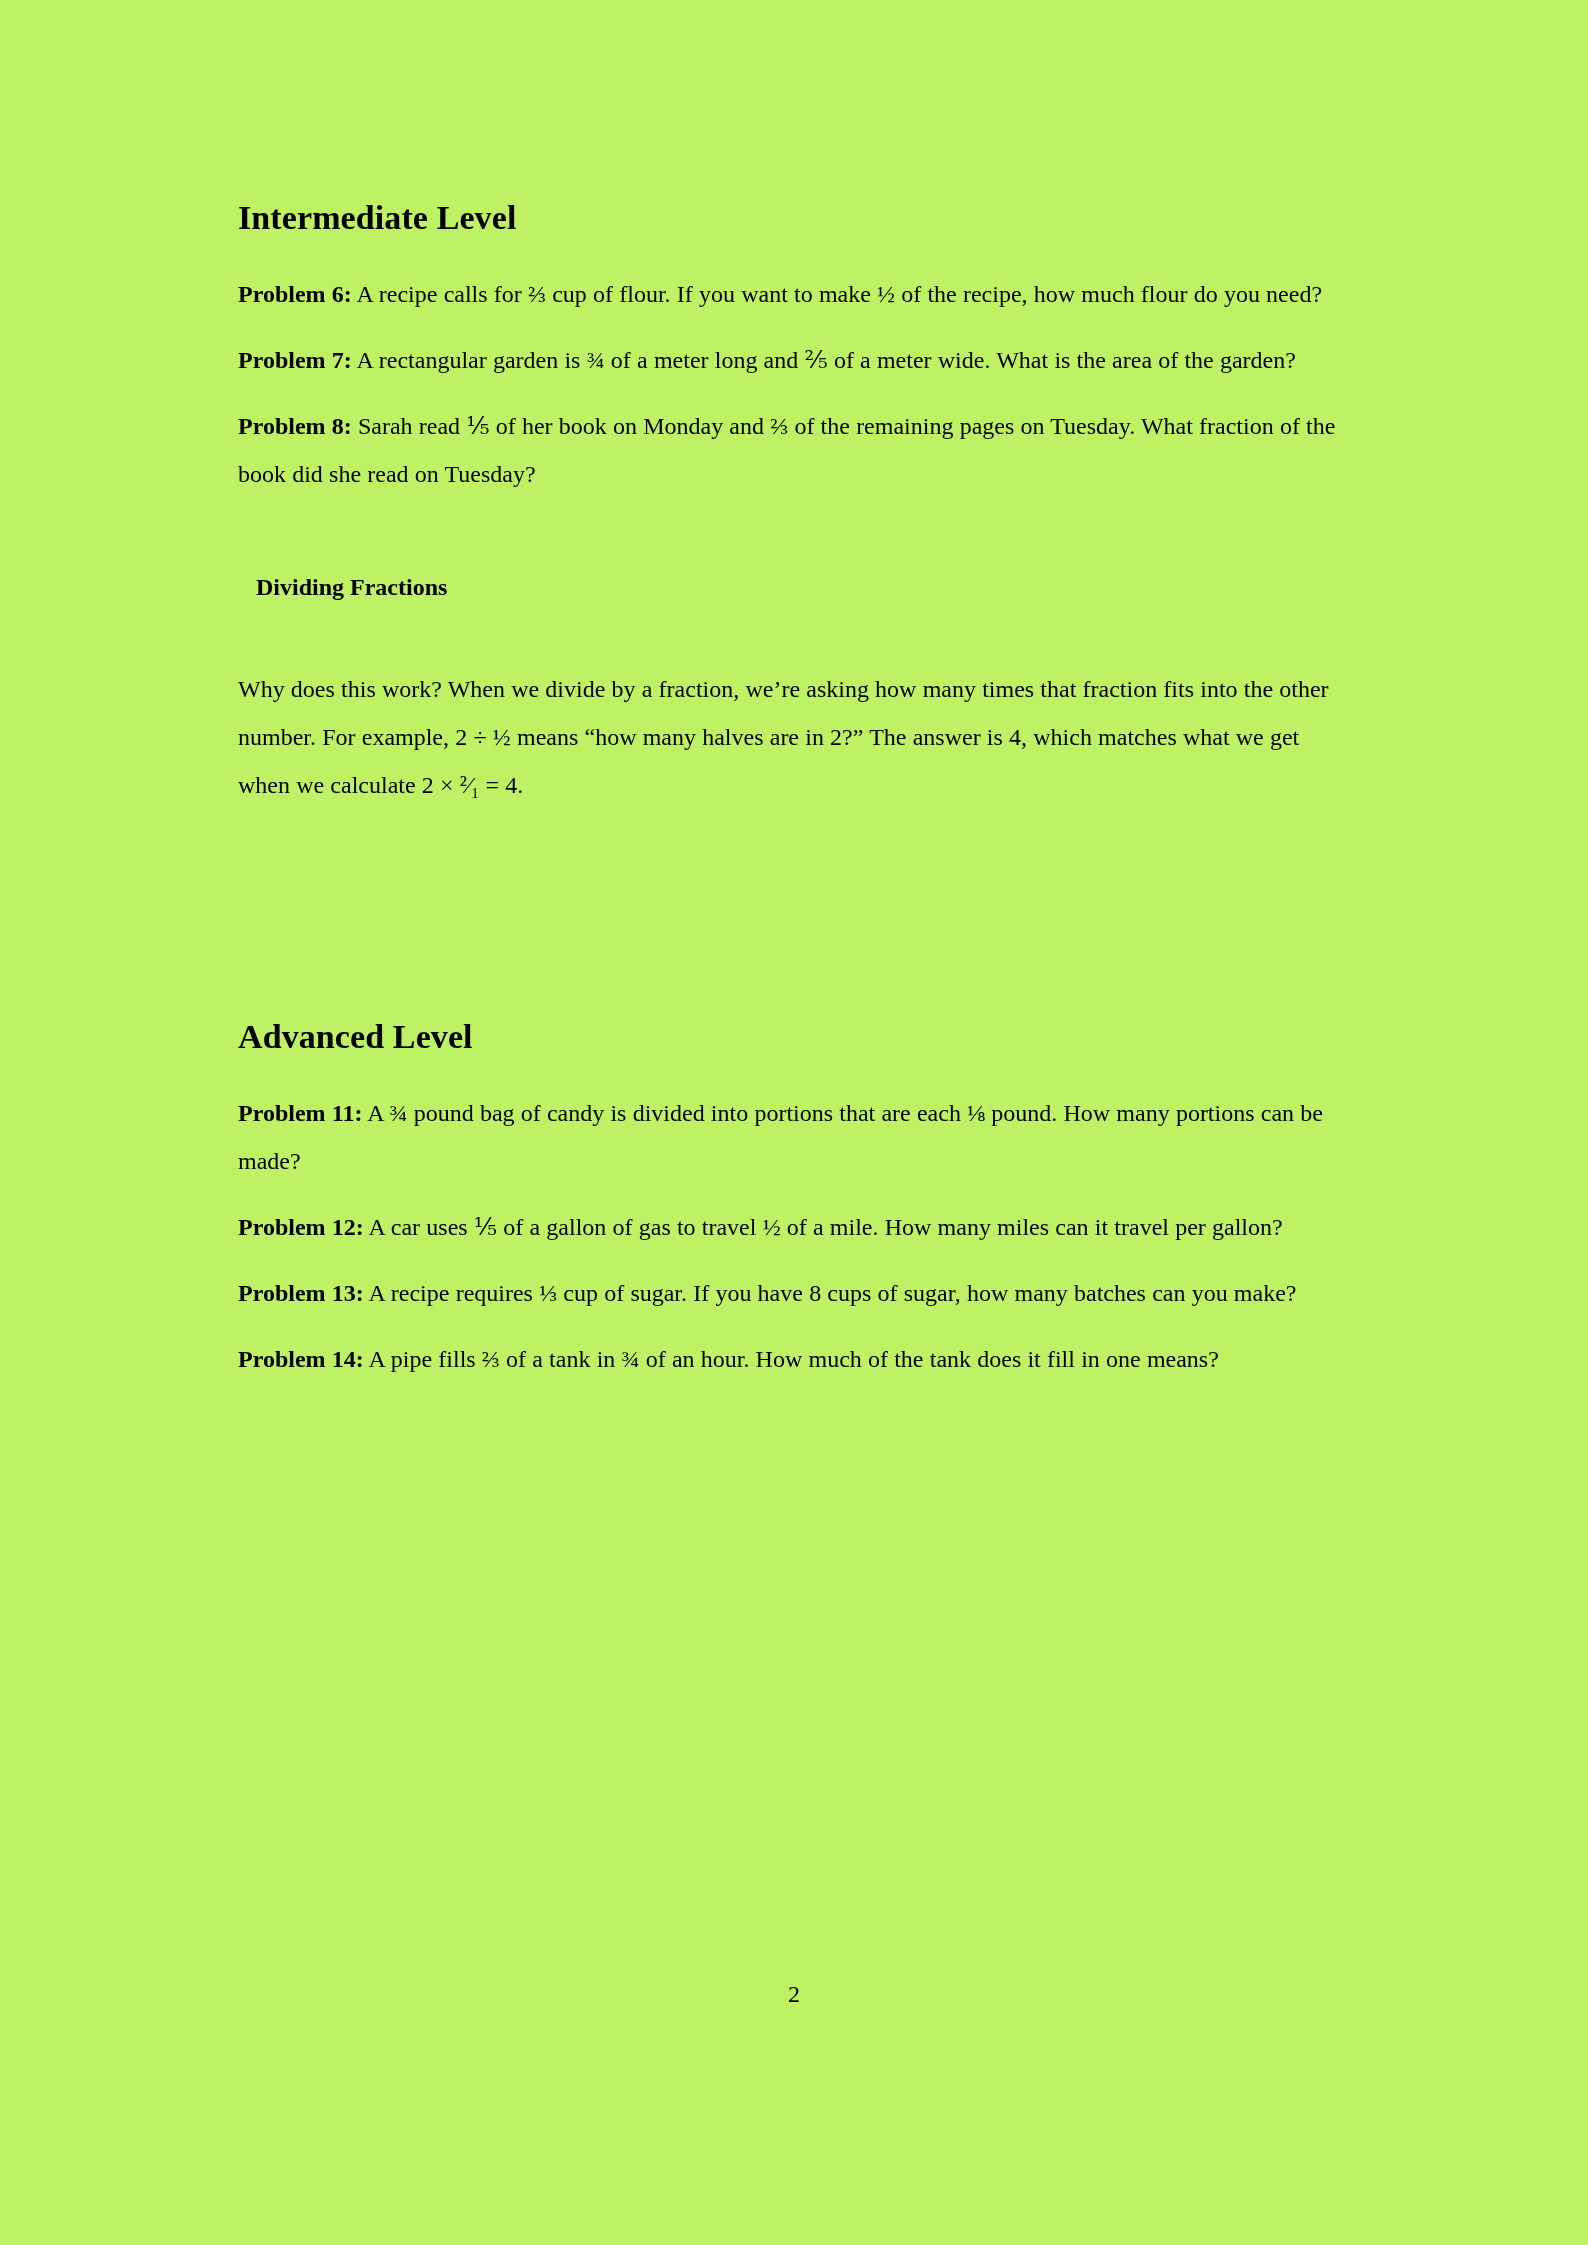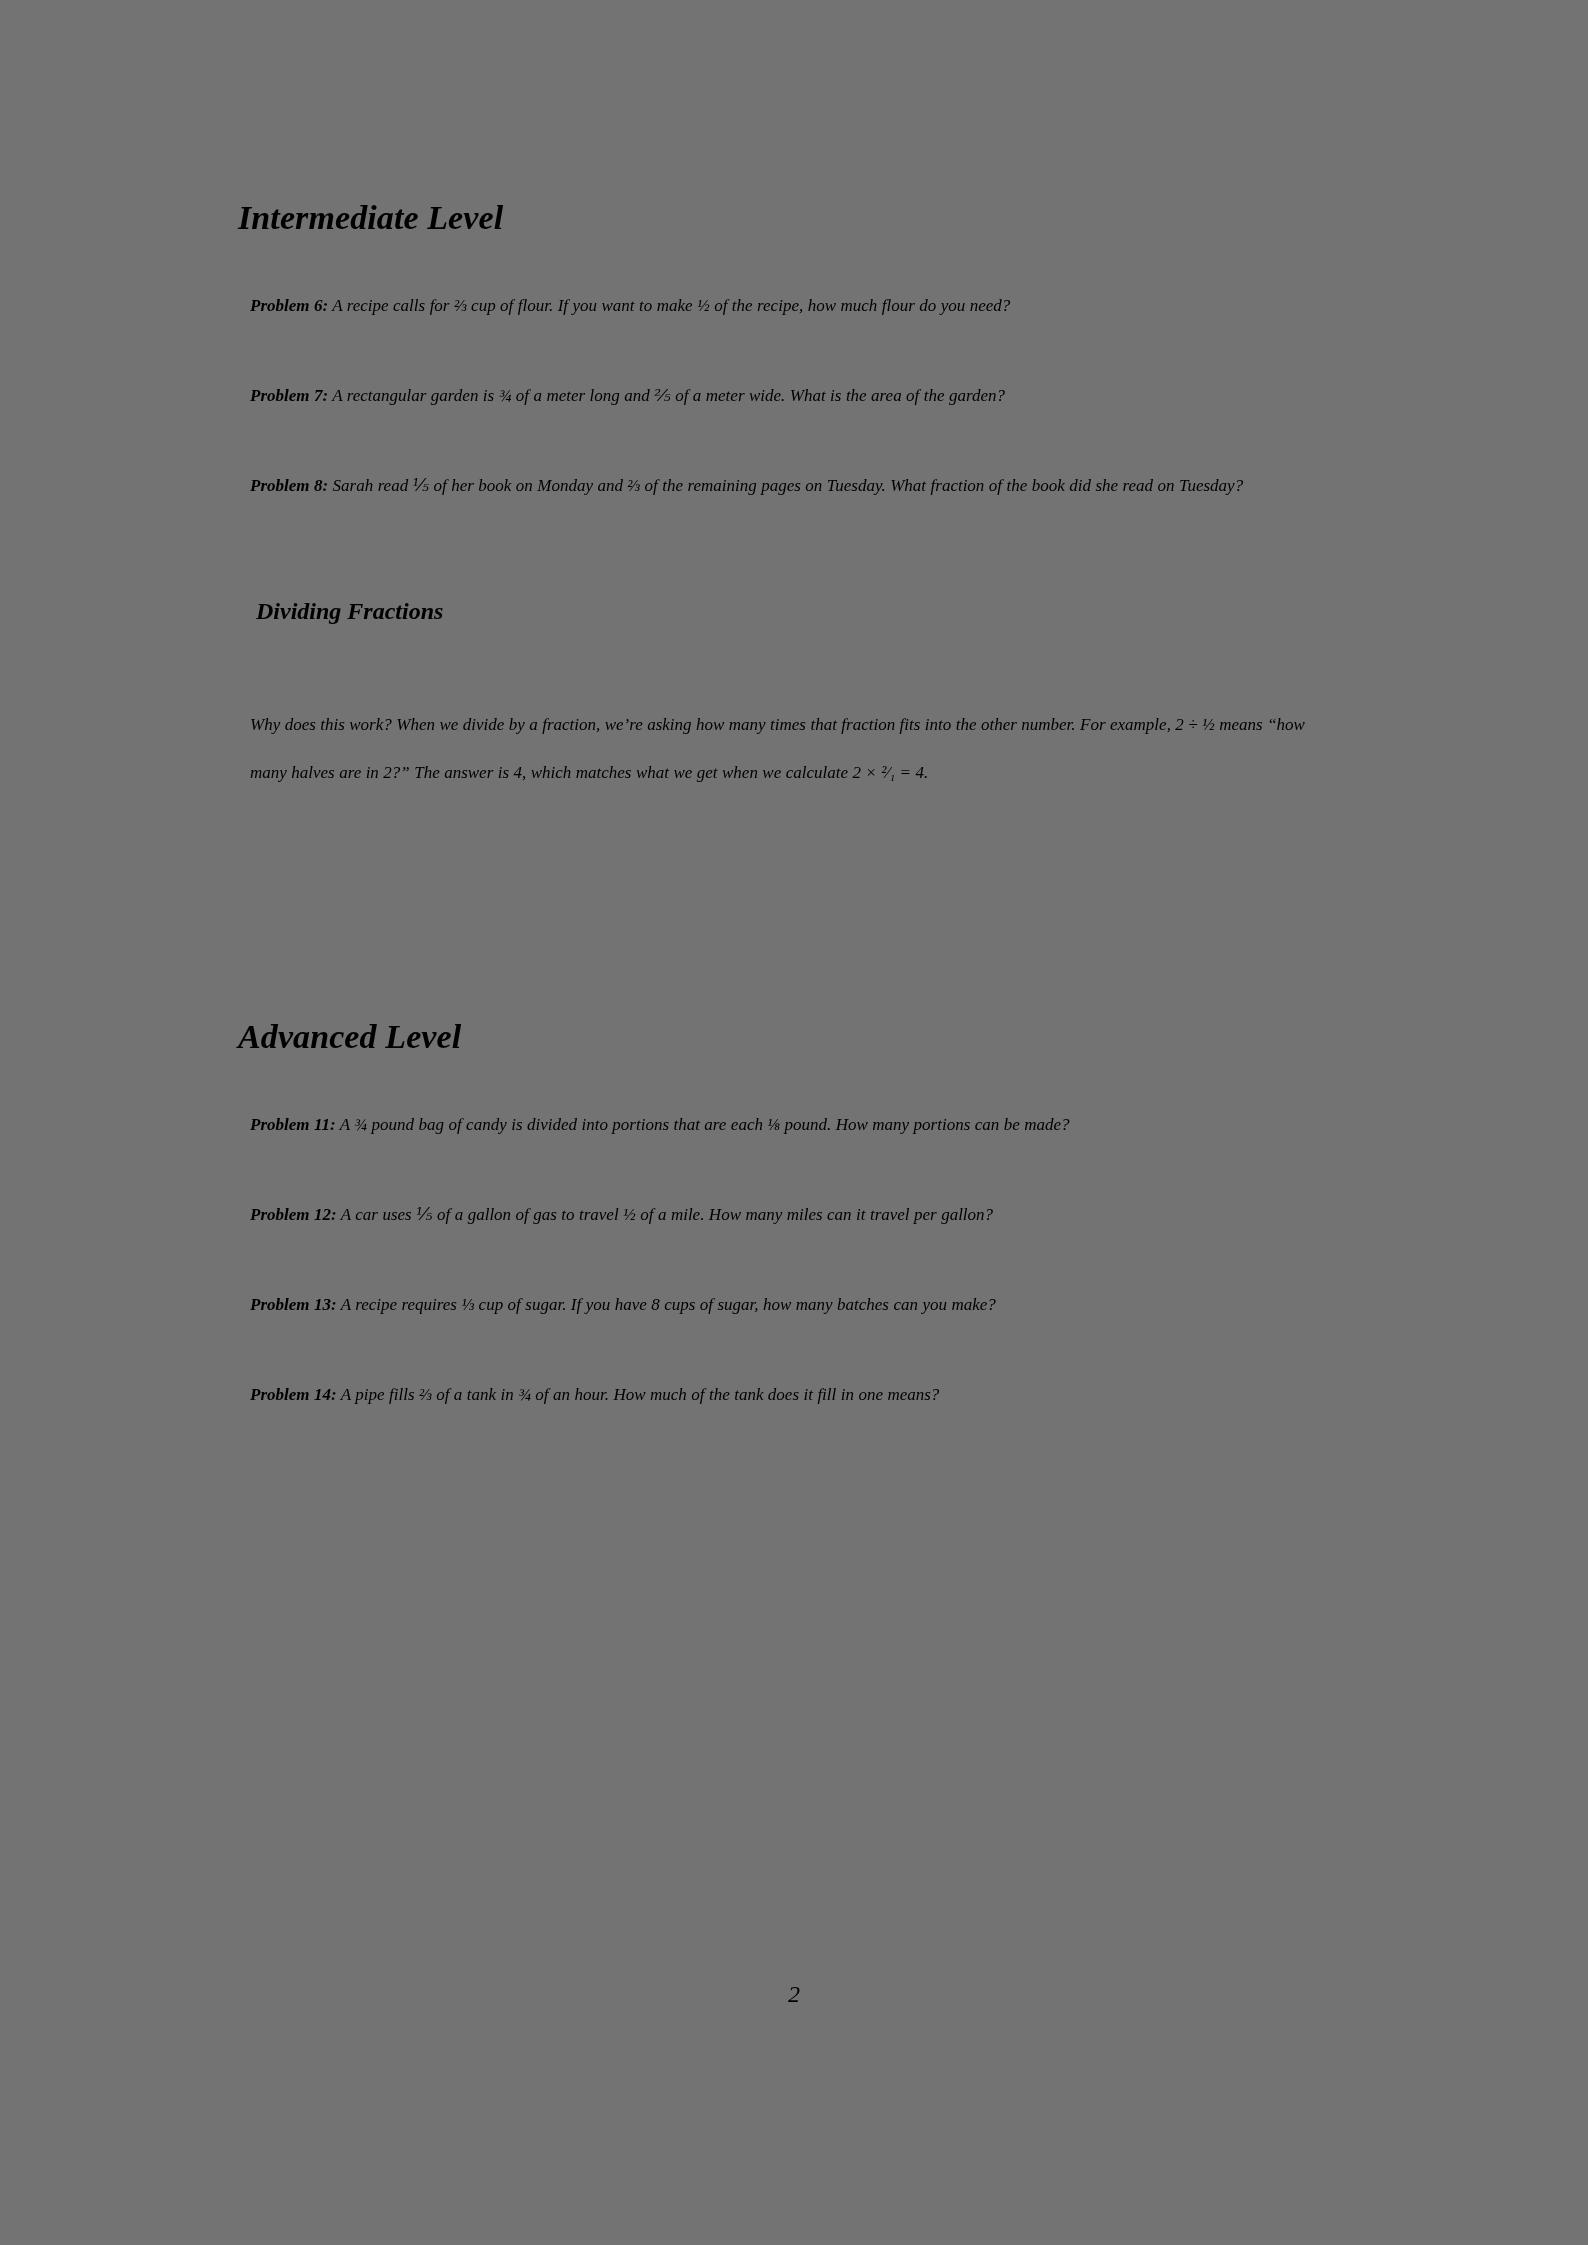--- a/index.html
+++ b/index.html
@@ -13,22 +13,21 @@
     height: 2245px;
     position: relative;
     font-family: "Liberation Serif", "DejaVu Serif", serif;
     color: #000000;
     overflow: hidden;
   }
 
   .page {
     position: absolute;
     inset: 0;
-    background: #737373;
-    font-style: italic;
+    background: #bef264;
   }
 
   
   .content {
     position: absolute;
     left: 238px;
     top: 0;
     width: 1110px;
   }
 
@@ -41,23 +40,23 @@
   }
 
   h2.sub-heading {
     font-size: 24px;
     font-weight: bold;
     line-height: 1.45;
     margin: 18px;
   }
 
   p.body-text {
-    font-size: 17px;
+    font-size: 24px;
     line-height: 48px;
-    margin: 12px;
+    margin: 0;
     text-align: left;
     word-spacing: 0.2px;
   }
 
   p.body-text .lead {
     font-weight: bold;
   }
 
   .spacer-after-h1 { height: 32px; }
   .spacer-para     { height: 18px; }

